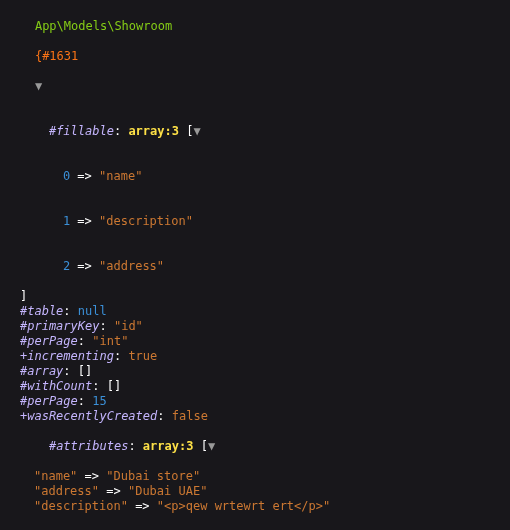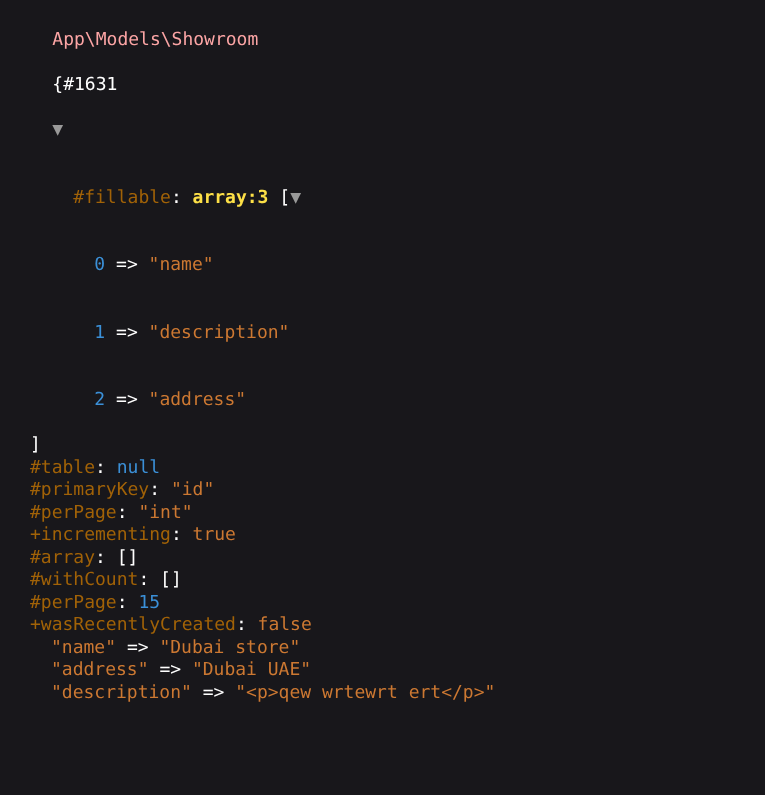--- a/index.html
+++ b/index.html
@@ -16,24 +16,24 @@
     color: #d4d4d4;
   }
   .dump {
     padding: 4px 6px;
     font-family: Consolas, Menlo, monospace;
   }
   .line { white-space: pre; }
   .indent-0 { padding-left: 0; }
   .indent-1 { padding-left: 14px; }
   .indent-2 { padding-left: 28px; }
-  .namespace { color: #fca5a5; }
-  .ref { color: #ffffff; }
+  .namespace { color: #84cc16; }
+  .ref { color: #f97316; }
   .toggle { color: #999999; cursor: pointer; }
-  .prop { color: #a16207; }
+  .prop { color: #c4b5fd; font-style: italic; }
   .plain { color: #ffffff; }
   .value-type { color: #fde047; font-weight: bold; }
   .value-null { color: #3B90D8; }
   .num { color: #3B90D8; }
   .bool { color: #CC7832; }
   .string { color: #CC7832; }
   .key-str { color: #CC7832; }
   .arrow { color: #ffffff; }
   .bracket { color: #ffffff; }
 </style>
@@ -66,17 +66,20 @@
 
   <div class="line indent-1"><span class="prop">#table</span><span class="plain">: </span><span class="value-null">null</span></div>
   <div class="line indent-1"><span class="prop">#primaryKey</span><span class="plain">: </span><span class="string">"id"</span></div>
   <div class="line indent-1"><span class="prop">#perPage</span><span class="plain">: </span><span class="string">"int"</span></div>
   <div class="line indent-1"><span class="prop">+incrementing</span><span class="plain">: </span><span class="bool">true</span></div>
   <div class="line indent-1"><span class="prop">#array</span><span class="plain">: </span><span class="bracket">[]</span></div>
   <div class="line indent-1"><span class="prop">#withCount</span><span class="plain">: </span><span class="bracket">[]</span></div>
   <div class="line indent-1"><span class="prop">#perPage</span><span class="plain">: </span><span class="num">15</span></div>
   <div class="line indent-1"><span class="prop">+wasRecentlyCreated</span><span class="plain">: </span><span class="bool">false</span></div>
 
+  <div class="line indent-1">
+    <span class="prop">#attributes</span><span class="plain">: </span><span class="value-type">array:3</span><span class="plain"> </span><span class="bracket">[</span><span class="toggle">▼</span>
+  </div>
   <div class="line indent-2"><span class="key-str">"name"</span><span class="arrow"> =&gt; </span><span class="string">"Dubai store"</span></div>
   <div class="line indent-2"><span class="key-str">"address"</span><span class="arrow"> =&gt; </span><span class="string">"Dubai UAE"</span></div>
   <div class="line indent-2"><span class="key-str">"description"</span><span class="arrow"> =&gt; </span><span class="string">"&lt;p&gt;qew wrtewrt ert&lt;/p&gt;"</span></div>
 
 </div>
 
 </body></html>

